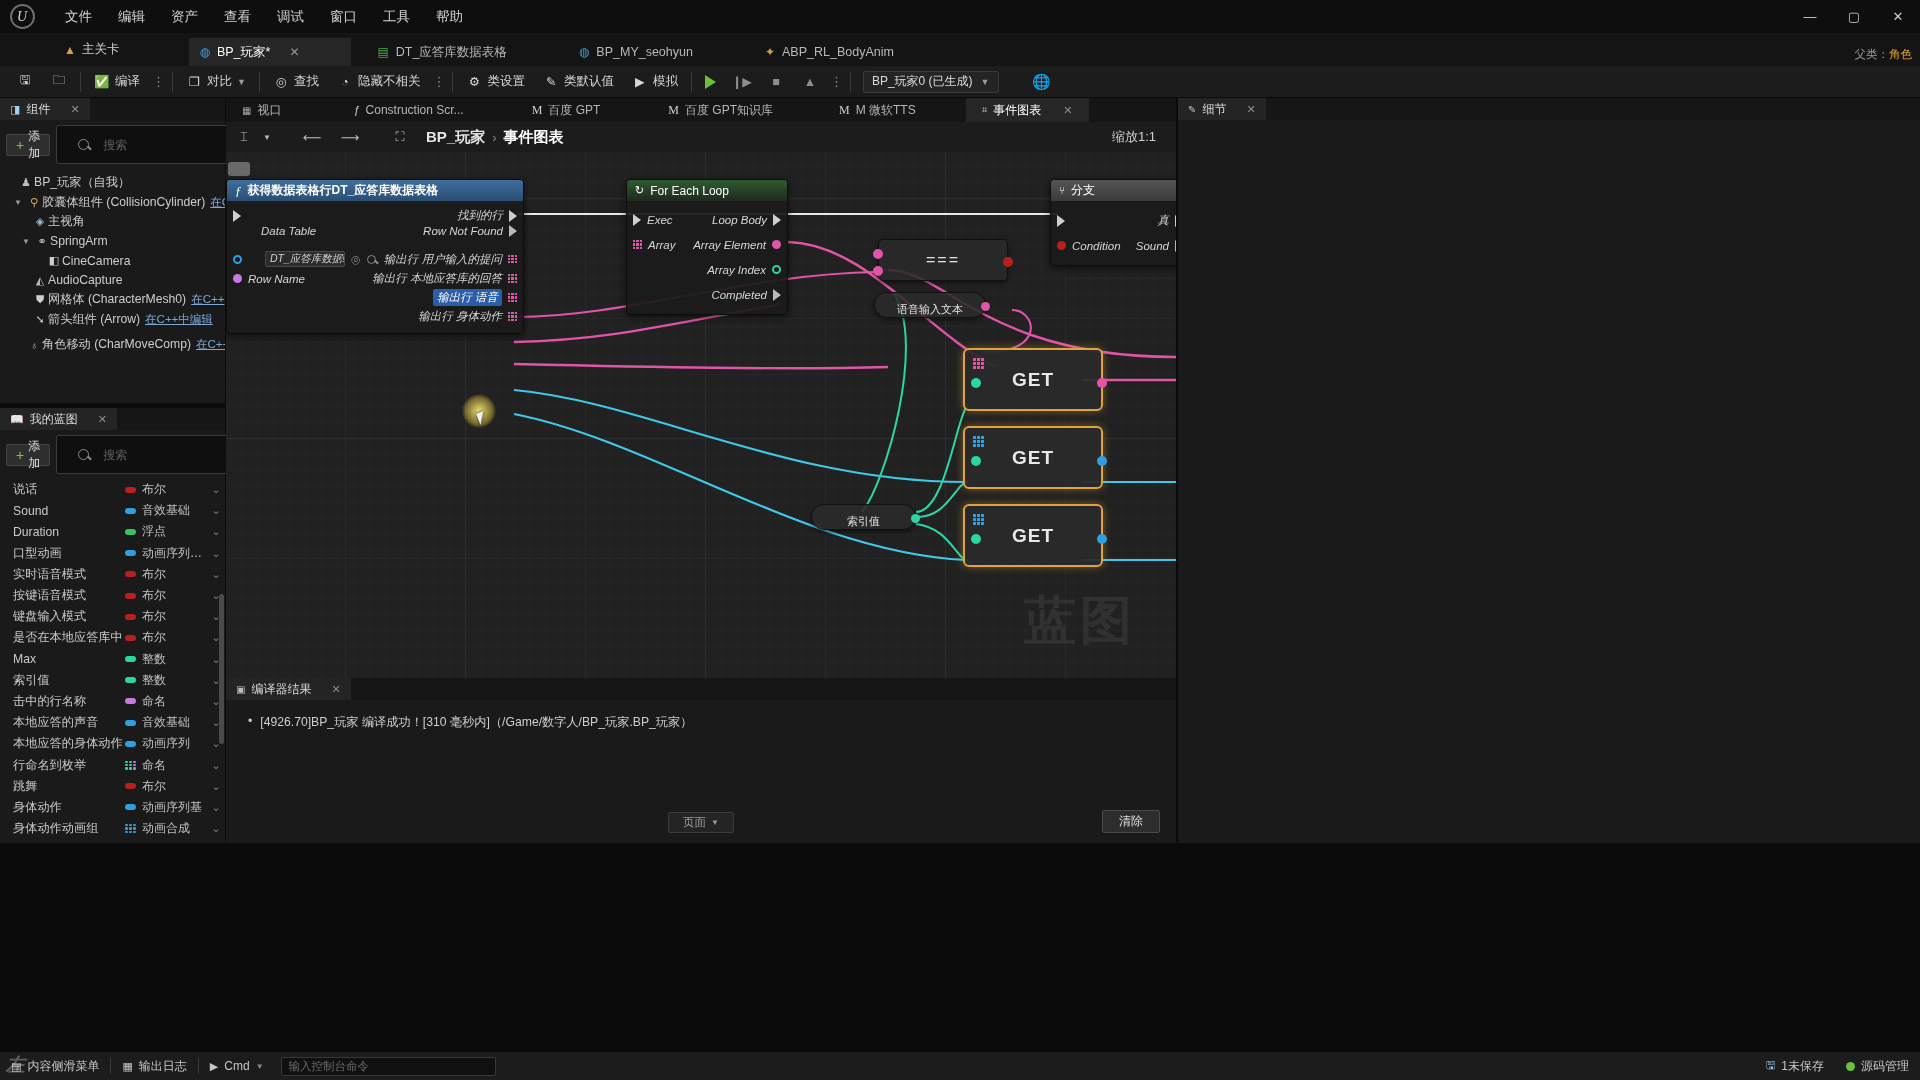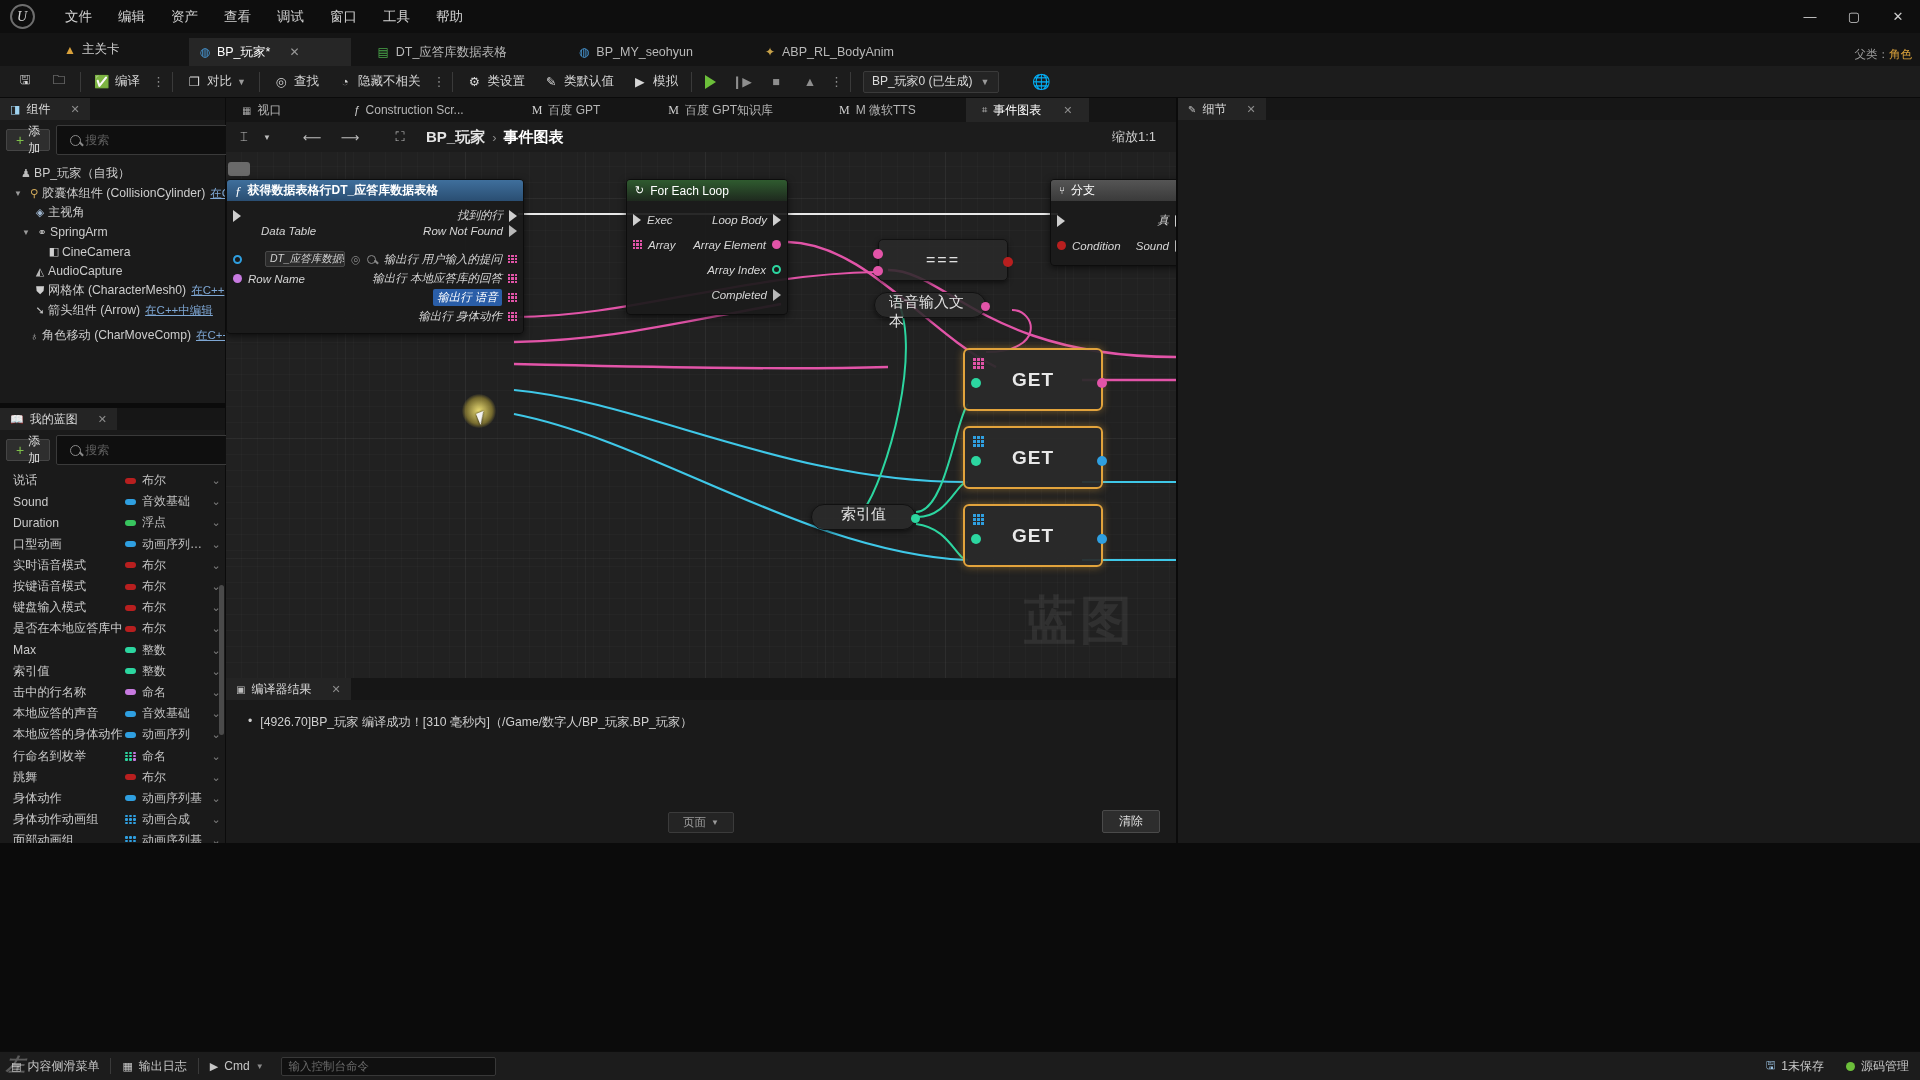--- a/index.html
+++ b/index.html
@@ -86,22 +86,22 @@
     background: #1a1a1a; display:flex; flex-direction: column;
   }
   .panel-toolrow { display:flex; align-items:center; gap:6px; padding: 5px 6px; }
   .add-btn {
     display:flex; align-items:center; gap:4px; height: 22px; padding: 0 9px;
     background: #2e2e2e; border: 1px solid #454545; border-radius: 2px;
     font-size: 12px; color: #e0e0e0;
   }
   .add-plus { color: #7ec14a; font-size: 14px; line-height: 1; }
   .search-box {
-    flex: 1; height: 30px; background: #0f0f0f; border: 1px solid #3a3a3a; border-radius: 2px;
-    display:flex; align-items:center; gap:4px; padding: 0 13px;
+    flex: 1; height: 39px; background: #0f0f0f; border: 1px solid #3a3a3a; border-radius: 2px;
+    display:flex; align-items:center; gap:14px; padding: 0 21px;
   }
   .search-box input {
     flex:1; background: transparent; border: none; outline: none;
     font-size: 12px; color: #cfcfcf; font-family: inherit;
   }
   .search-box input::placeholder { color: #5e5e5e; }
   .mag { width:11px; height:11px; border: 1.6px solid #8a8a8a; border-radius: 50%; position: relative; flex:0 0 auto;}
   .mag::after { content:''; position:absolute; width:5px; height:1.6px; background:#8a8a8a; right:-4px; bottom:0px; transform: rotate(45deg); }
 
   .comp-tree { padding: 4px 0 0 0; font-size: 12.2px; overflow: hidden; }
@@ -197,22 +197,22 @@
     max-width: 80px; overflow:hidden; white-space: nowrap; margin-left: 17px;
   }
   .get-node {
     position:absolute; width: 140px; height: 63px; border-radius: 6px;
     background: #2a2a2aee; border: 2px solid #e2a33c; box-shadow: 0 0 9px rgba(226,163,60,.45);
     display:flex; align-items:center; justify-content:center;
   }
   .get-node span { font-size: 19px; color:#e8e8e8; font-weight: bold; letter-spacing:1px; }
   .pill {
     position:absolute; height: 26px; border-radius: 13px; background: #2b2b2bdd;
-    border: 1px solid #111; display:flex; align-items:flex-start; justify-content:center;
-    font-size: 15px; color:#e2e2e2; padding: 0 14px; box-shadow: 0 2px 5px #0008;
+    border: 1px solid #111; display:flex; align-items:flex-end; justify-content:center;
+    font-size: 11px; color:#e2e2e2; padding: 0 14px; box-shadow: 0 2px 5px #0008;
   }
   .cmp-node {
     position:absolute; width: 130px; height: 42px; border-radius: 5px;
     background: #2a2a2add; border:1px solid #111; display:flex; align-items:center;
     justify-content:center; font-size: 16px; color: #e0e0e0; letter-spacing: 2px;
     box-shadow: 0 2px 5px #0008;
   }
   .cursor-glow {
     position:absolute; width: 34px; height: 34px; border-radius: 50%;
     background: radial-gradient(circle, rgba(245,230,120,.95) 0%, rgba(215,190,60,.45) 55%, rgba(180,160,40,0) 72%);

